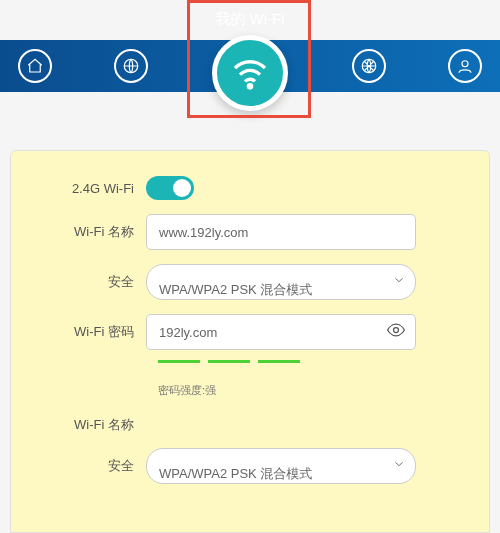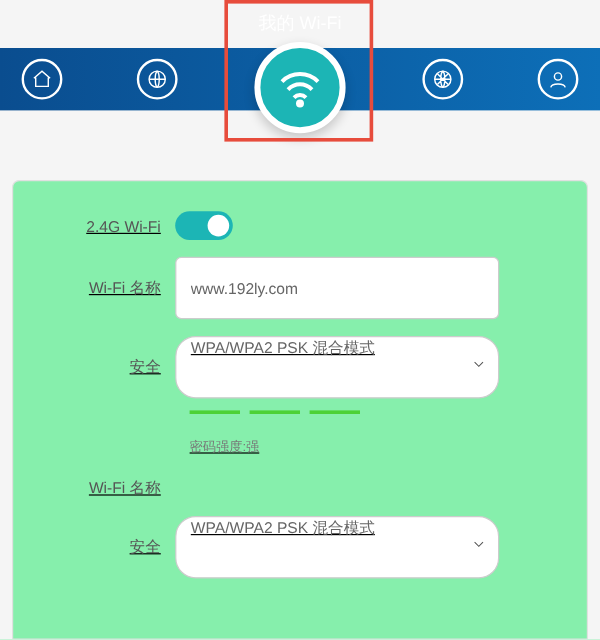--- a/index.html
+++ b/index.html
@@ -72,25 +72,24 @@
     z-index: 4;
     cursor: pointer;
   }
   .wifi-circle svg { width: 40px; height: 40px; }
   .panel {
     position: absolute;
     top: 150px;
     left: 10px;
     right: 10px;
     bottom: 0;
-    background: #86efac;
+    background: #fef9c3;
     border: 1px solid #e0e0e0;
     border-radius: 6px 6px 0 0;
     padding: 25px 20px 0 20px;
-    text-decoration: underline;
   }
   .row {
     display: flex;
     align-items: center;
     margin-bottom: 14px;
   }
   .row-label {
     width: 115px;
     text-align: right;
     font-size: 13px;
@@ -115,31 +114,31 @@
     background: #fff;
     border-radius: 50%;
   }
   .field {
     flex: 1;
     max-width: 270px;
     position: relative;
   }
   .field input, .field .select {
     width: 100%;
-    height: 52px;
+    height: 36px;
     border: 1px solid #ccc;
     border-radius: 5px;
     padding: 0 34px 0 12px;
     font-size: 13px;
     color: #666;
     background: #fff;
   }
   .field .select {
     display: flex;
-    align-items: flex-start;
+    align-items: flex-end;
     cursor: pointer;
     border-radius: 17px;
   }
   .field-icon {
     position: absolute;
     right: 10px;
     top: 50%;
     transform: translateY(-50%);
     color: #555;
     cursor: pointer;
@@ -228,20 +227,32 @@
       <div class="select">
         <span>WPA/WPA2 PSK 混合模式</span>
       </div>
       <span class="field-icon chevron">
         <svg viewBox="0 0 24 24">
             <path d="M6 9l6 6 6-6"></path>
           </svg>
       </span>
     </div>
   </div>
+  <div class="row">
+    <div class="row-label">Wi-Fi 密码</div>
+    <div class="field">
+      <input type="text" value="192ly.com" style="">
+      <span class="field-icon eye">
+        <svg viewBox="0 0 24 24">
+            <path d="M2 12s3.5-7 10-7 10 7 10 7-3.5 7-10 7-10-7-10-7z"></path>
+            <circle cx="12" cy="12" r="3"></circle>
+          </svg>
+      </span>
+    </div>
+  </div>
   <div class="strength-row">
     <div class="strength-bar"></div>
     <div class="strength-bar"></div>
     <div class="strength-bar"></div>
   </div>
   <div class="strength-text">密码强度:强</div>
 
   <div class="row">
     <div class="row-label">Wi-Fi 名称</div>
   </div>

